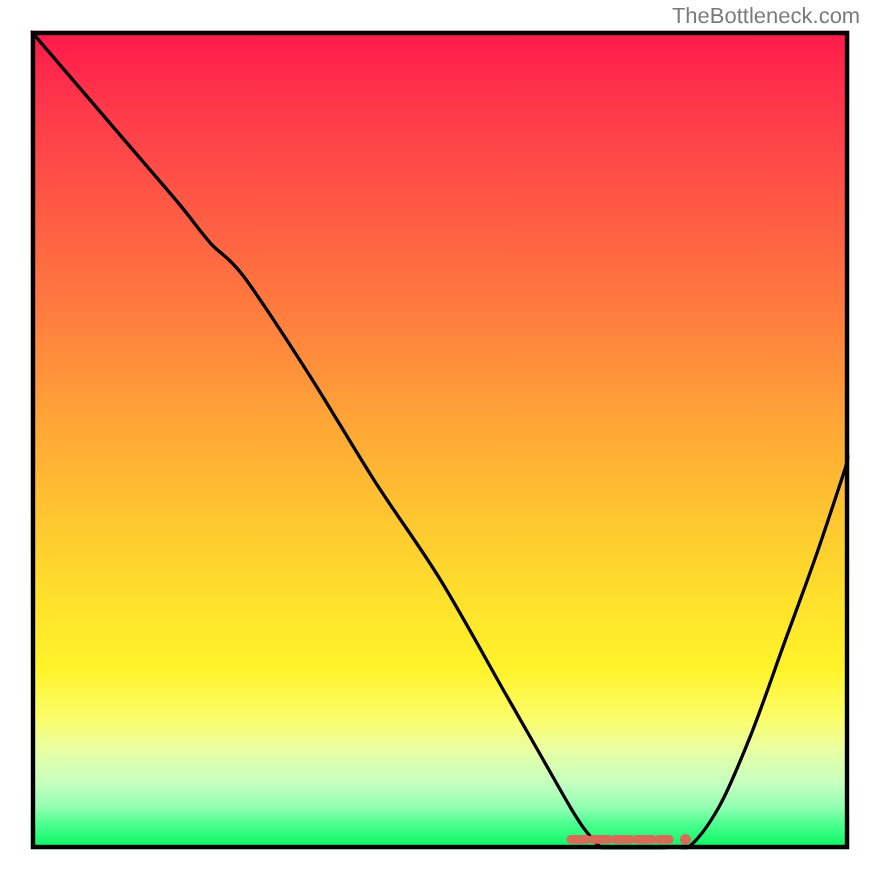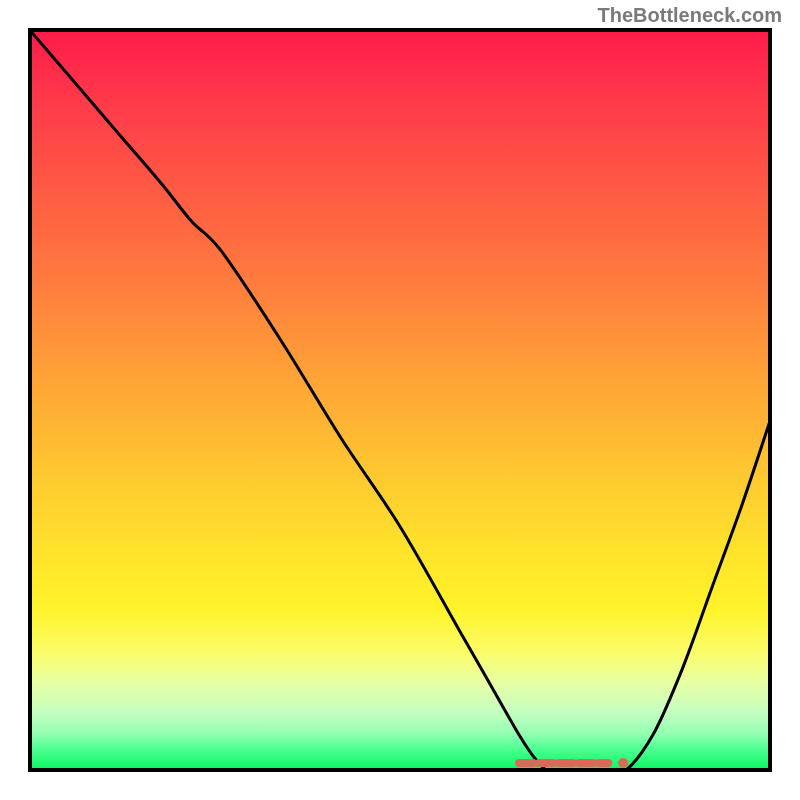--- a/index.html
+++ b/index.html
@@ -10,21 +10,21 @@
     position: relative;
     font-family: Arial, sans-serif;
     background: #fff;
   }
   .watermark {
     position: absolute;
     top: 4px;
     right: 18px;
     font-size: 20px;
     color: #7a7a7a;
-    font-weight: 700;
+    font-weight: 400;
     z-index: 10;
     text-align: right;
   }
   .plot-area {
     position: absolute;
     left: 28px;
     top: 28px;
     width: 744px;
     height: 744px;
     background: linear-gradient(to bottom,

